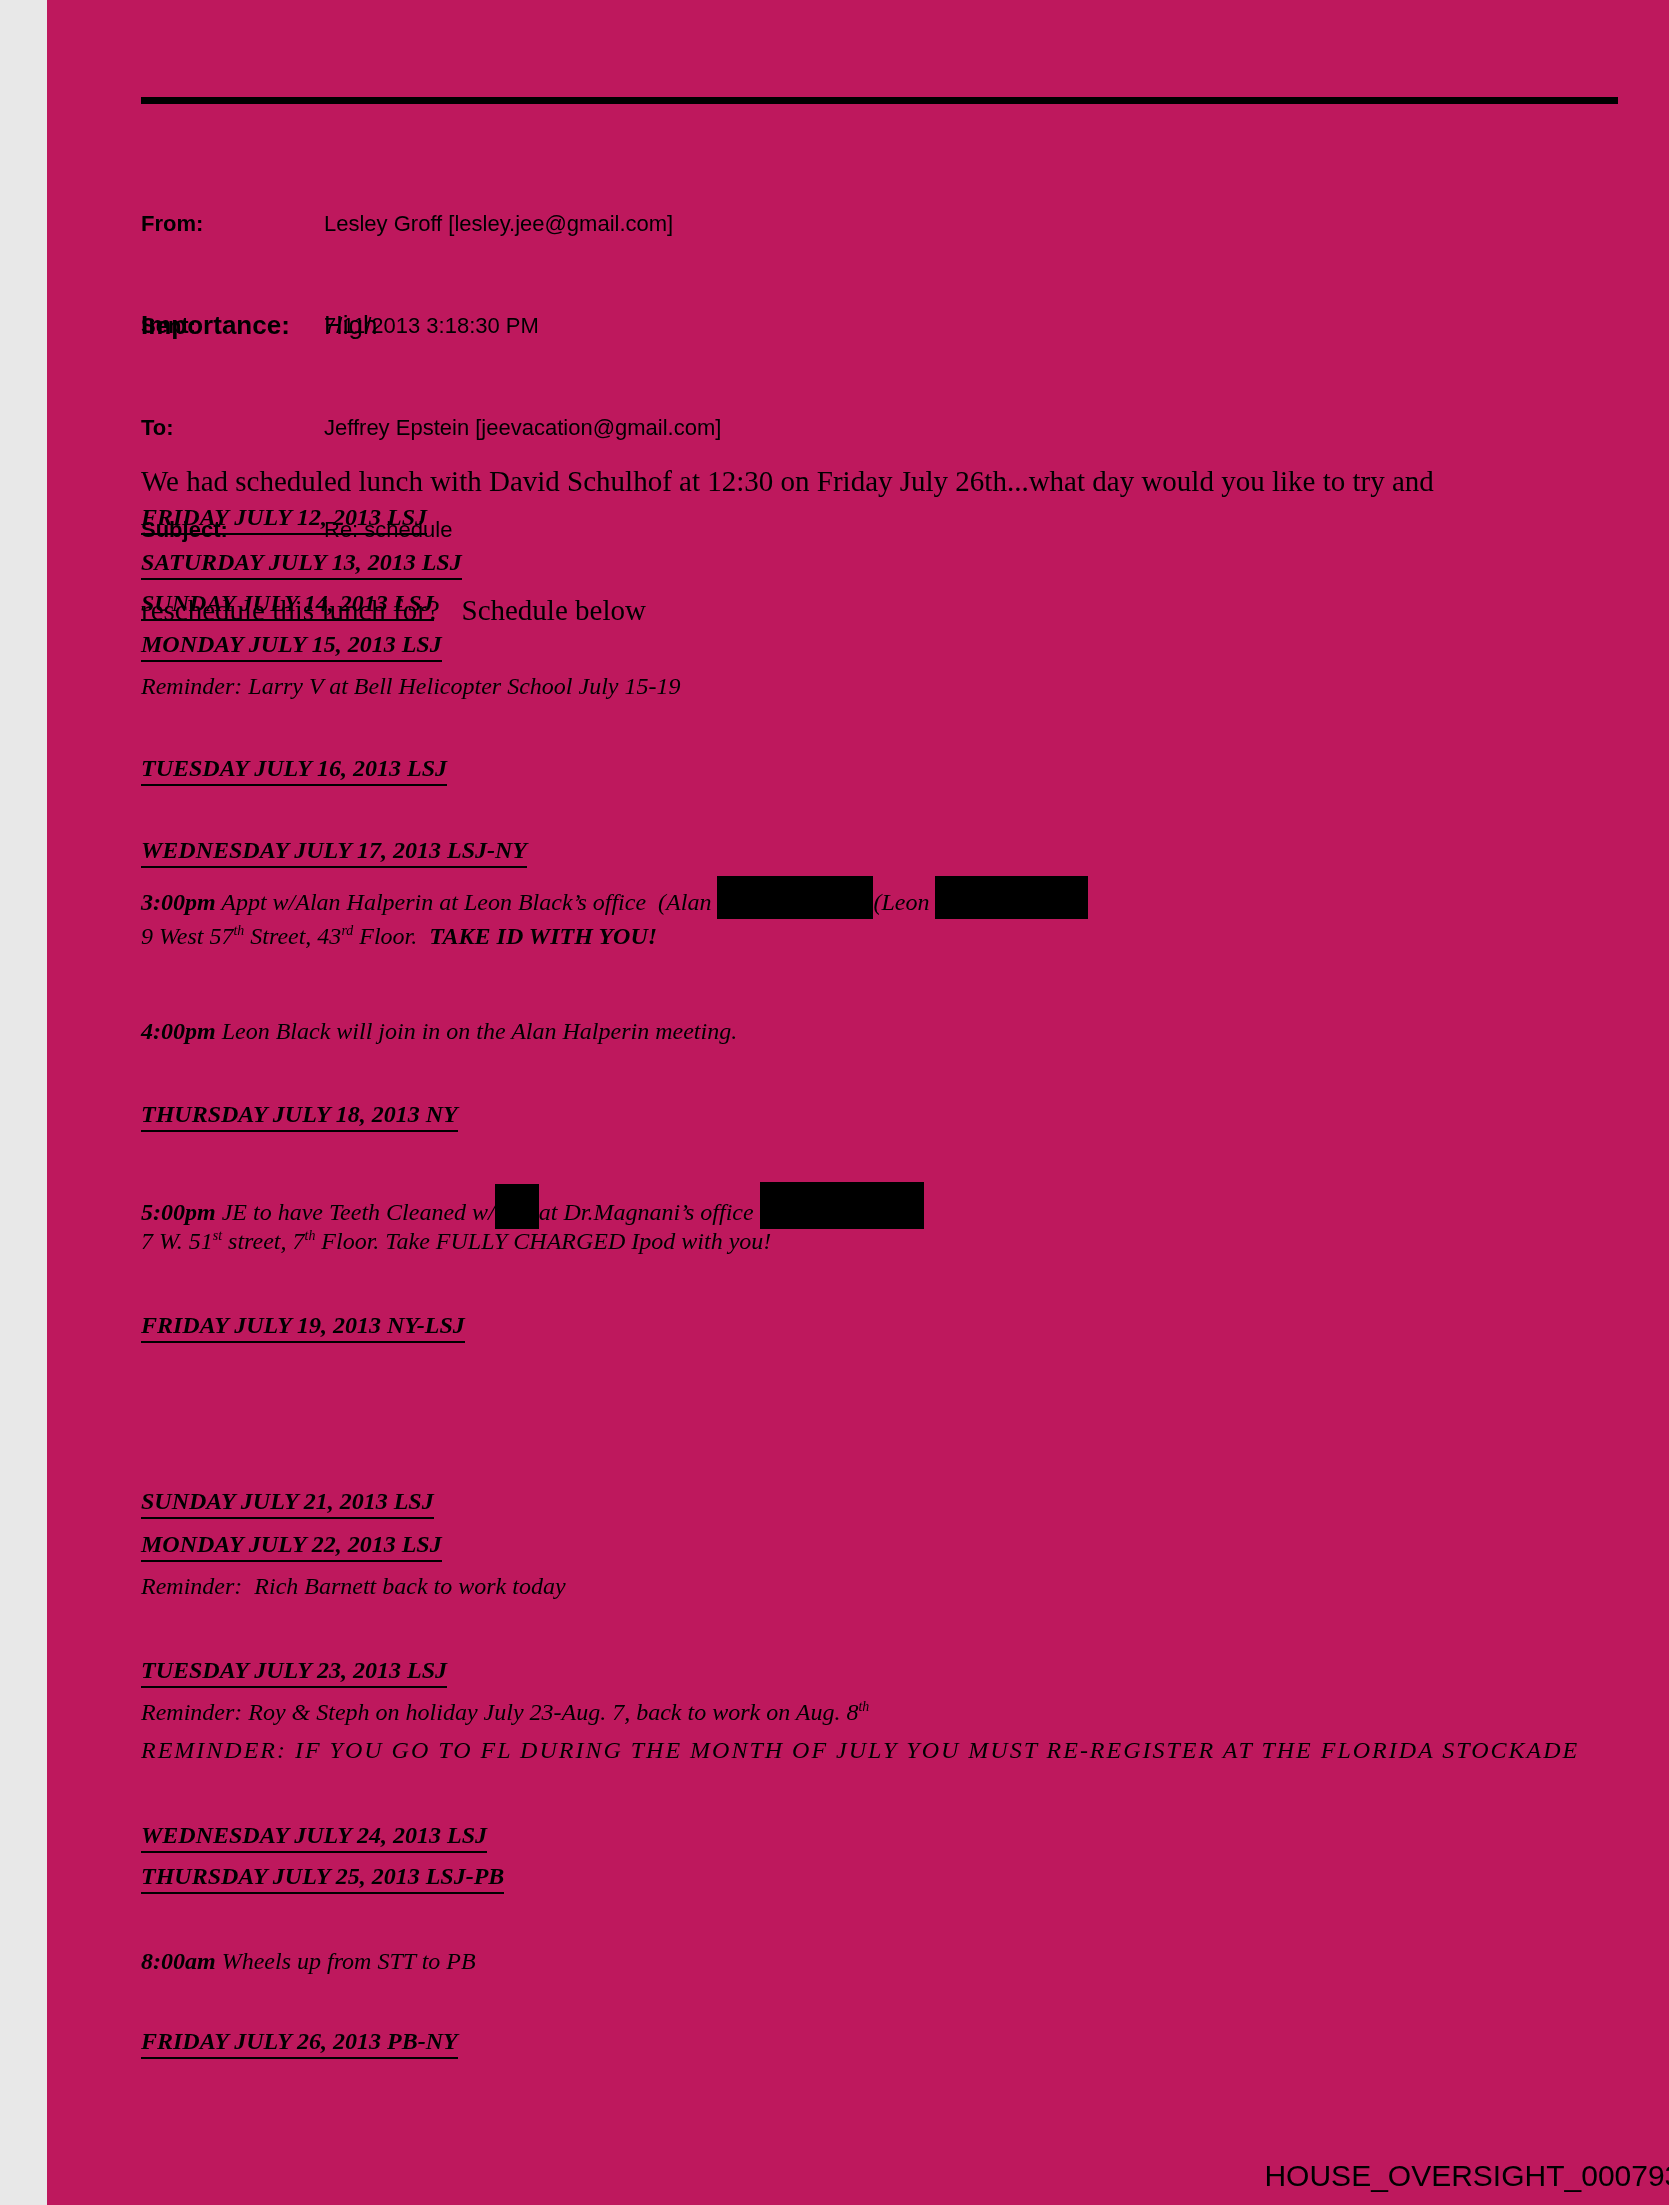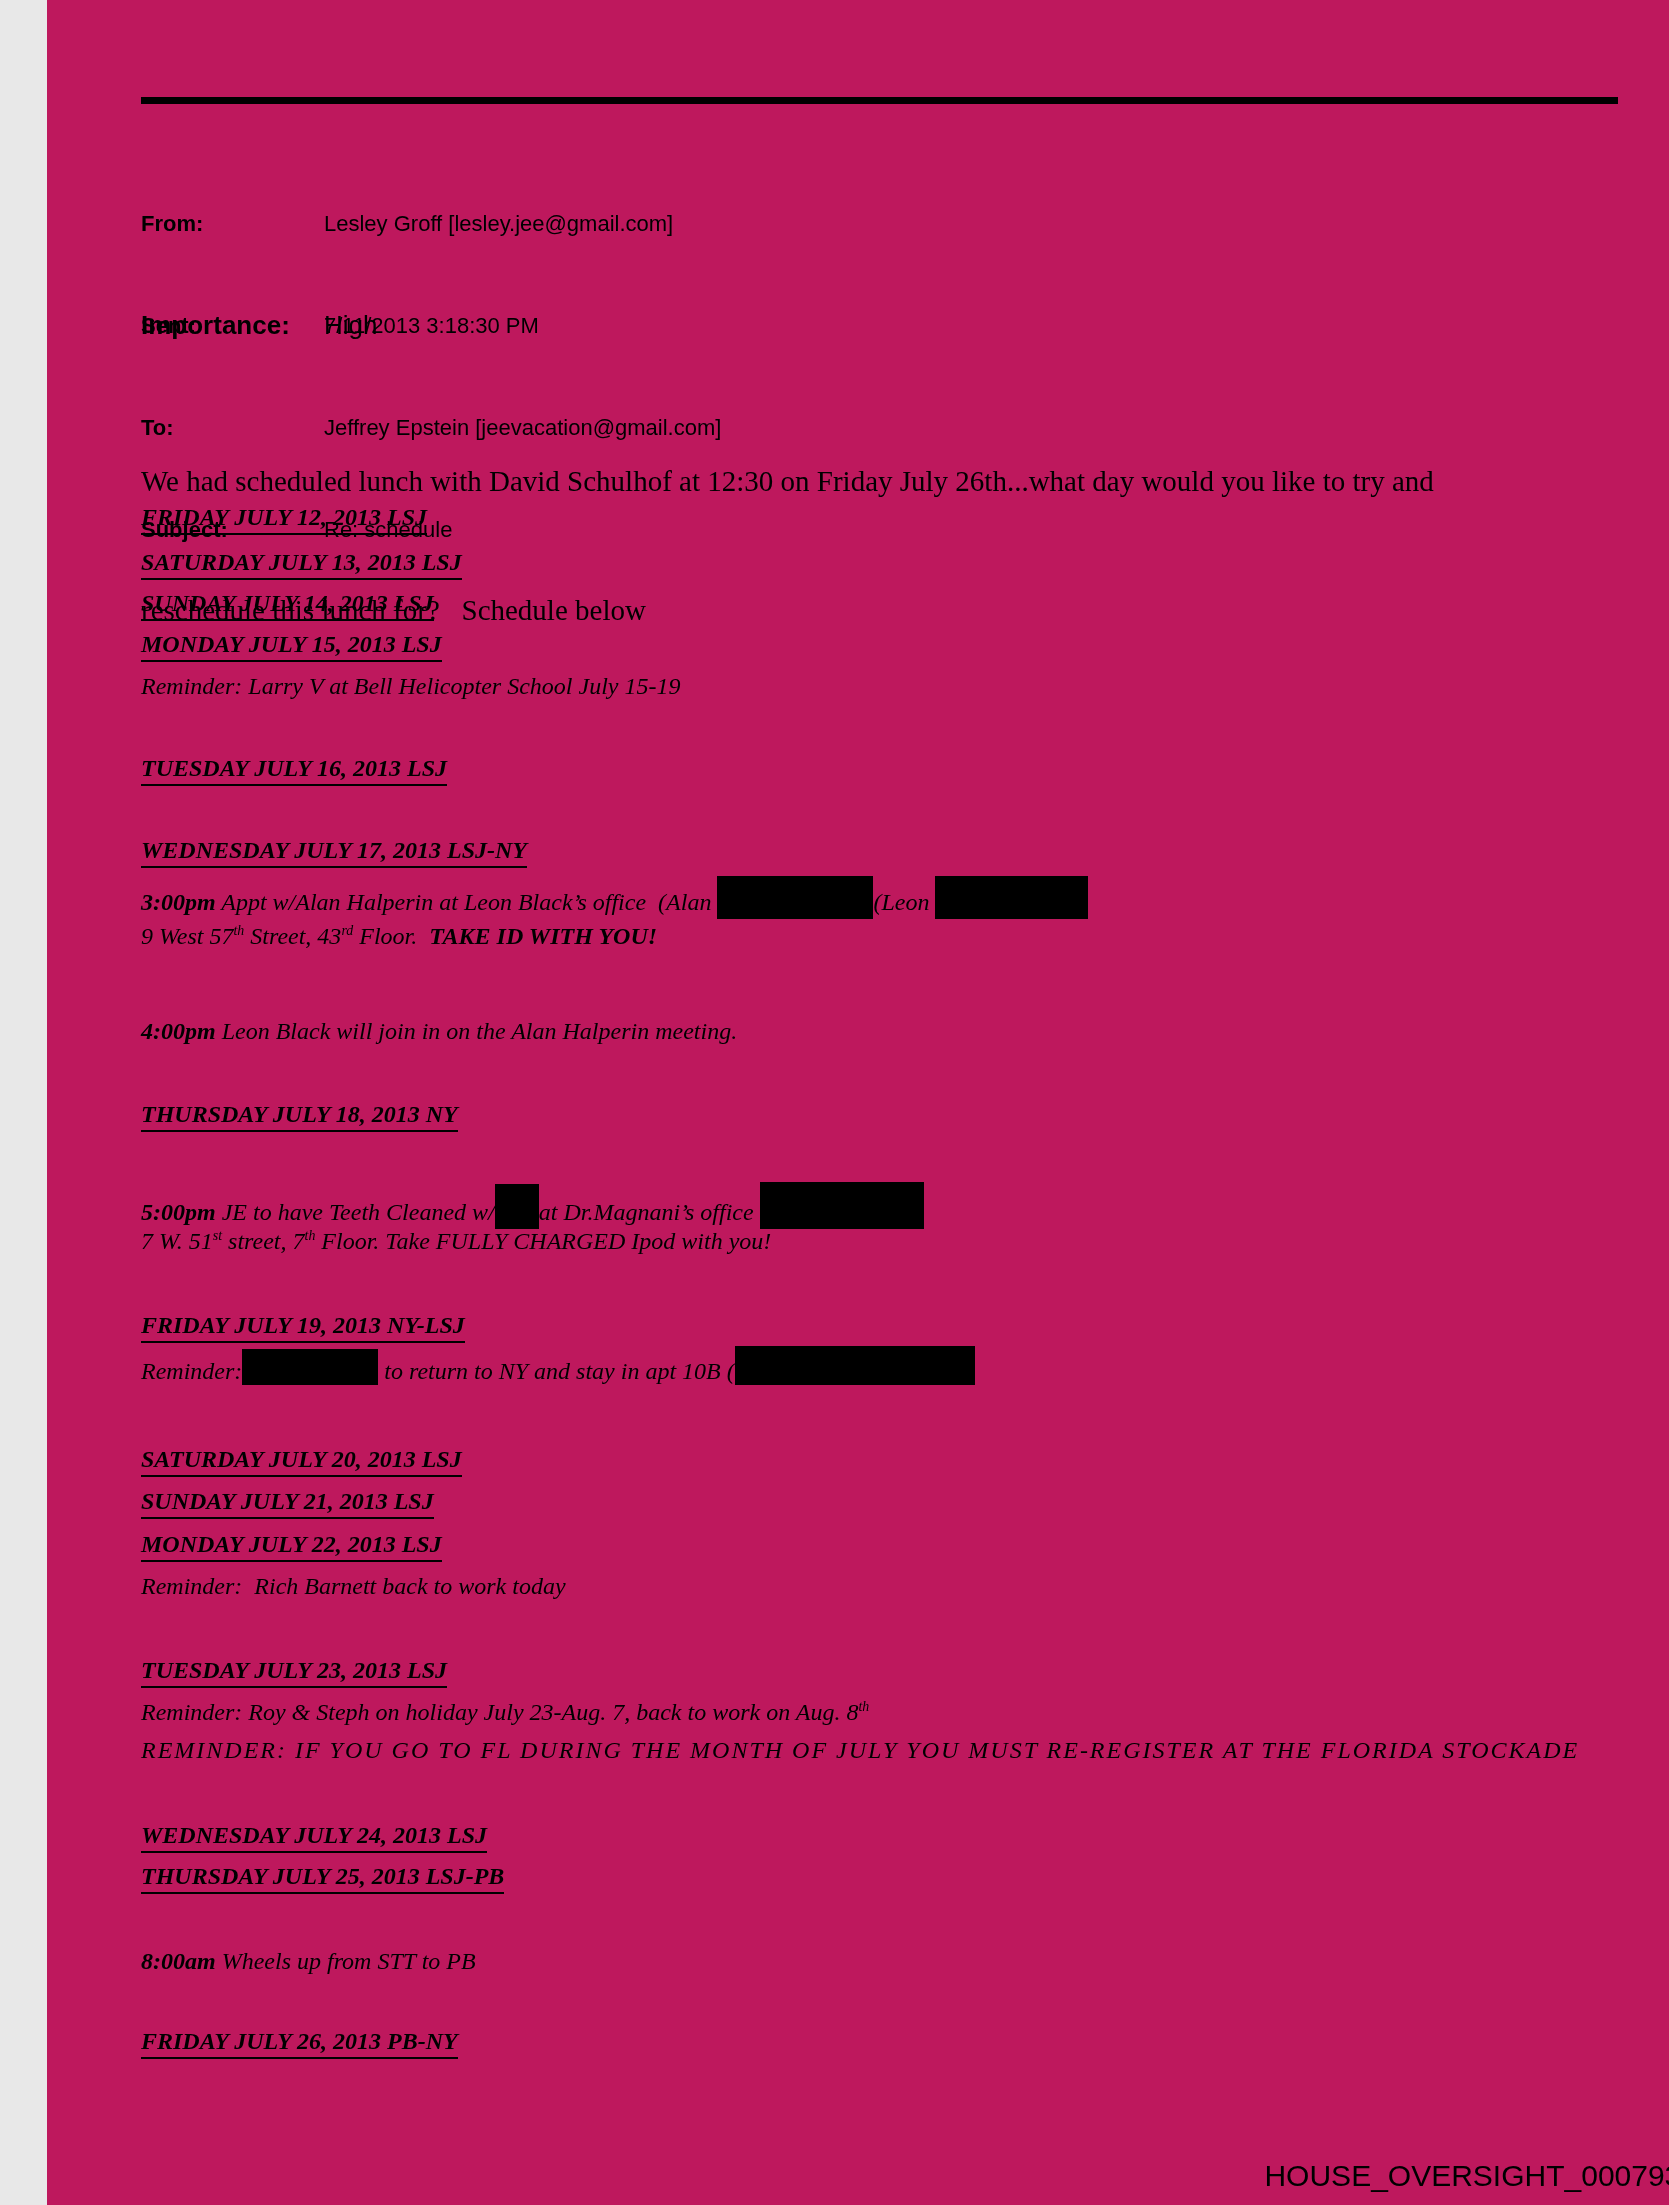--- a/index.html
+++ b/index.html
@@ -115,23 +115,21 @@
   <div class="sl" style="top:916px"><span>9 West 57</span><sup>th</sup><span> Street, 43</span><sup>rd</sup><span> Floor.  </span><span class="bwarn">TAKE ID WITH YOU!</span></div>
 
   <div class="sl" style="top:1011px"><span class="tm">4:00pm</span><span> Leon Black will join in on the Alan Halperin meeting.</span></div>
 
   <div class="sl" style="top:1094px"><span class="dh">THURSDAY JULY 18, 2013 NY</span></div>
 
   <div class="sl" style="top:1182px"><span class="tm">5:00pm</span><span> JE to have Teeth Cleaned w/</span><span class="redact" style="width:44px;height:45px"></span><span>at Dr.Magnani’s office </span><span class="redact" style="width:164px;height:47px"></span></div>
   <div class="sl" style="top:1221px"><span>7 W. 51</span><sup>st</sup><span> street, 7</span><sup>th</sup><span> Floor. Take FULLY CHARGED Ipod with you!</span></div>
 
   <div class="sl" style="top:1305px"><span class="dh">FRIDAY JULY 19, 2013 NY-LSJ</span></div>
-  <div class="sl" style="top:1346px"><span>Reminder:</span><span class="redact" style="width:136px;height:36px;vertical-align:-6.5px"></span><span> to return to NY and stay in apt 10B (</span><span class="redact" style="width:240px;height:39px;vertical-align:-6.5px"></span></div>
 
-  <div class="sl" style="top:1439px"><span class="dh">SATURDAY JULY 20, 2013 LSJ</span></div>
   <div class="sl" style="top:1481px"><span class="dh">SUNDAY JULY 21, 2013 LSJ</span></div>
   <div class="sl" style="top:1524px"><span class="dh">MONDAY JULY 22, 2013 LSJ</span></div>
   <div class="sl" style="top:1566px"><span>Reminder:  Rich Barnett back to work today</span></div>
 
   <div class="sl" style="top:1650px"><span class="dh">TUESDAY JULY 23, 2013 LSJ</span></div>
   <div class="sl" style="top:1692px"><span>Reminder: Roy &amp; Steph on holiday July 23-Aug. 7, back to work on Aug. 8</span><sup>th</sup></div>
   <div class="sl caps" style="top:1730px"><span>REMINDER: IF YOU GO TO FL DURING THE MONTH OF JULY YOU MUST RE-REGISTER AT THE FLORIDA STOCKADE</span></div>
 
   <div class="sl" style="top:1815px"><span class="dh">WEDNESDAY JULY 24, 2013 LSJ</span></div>
   <div class="sl" style="top:1856px"><span class="dh">THURSDAY JULY 25, 2013 LSJ-PB</span></div>

